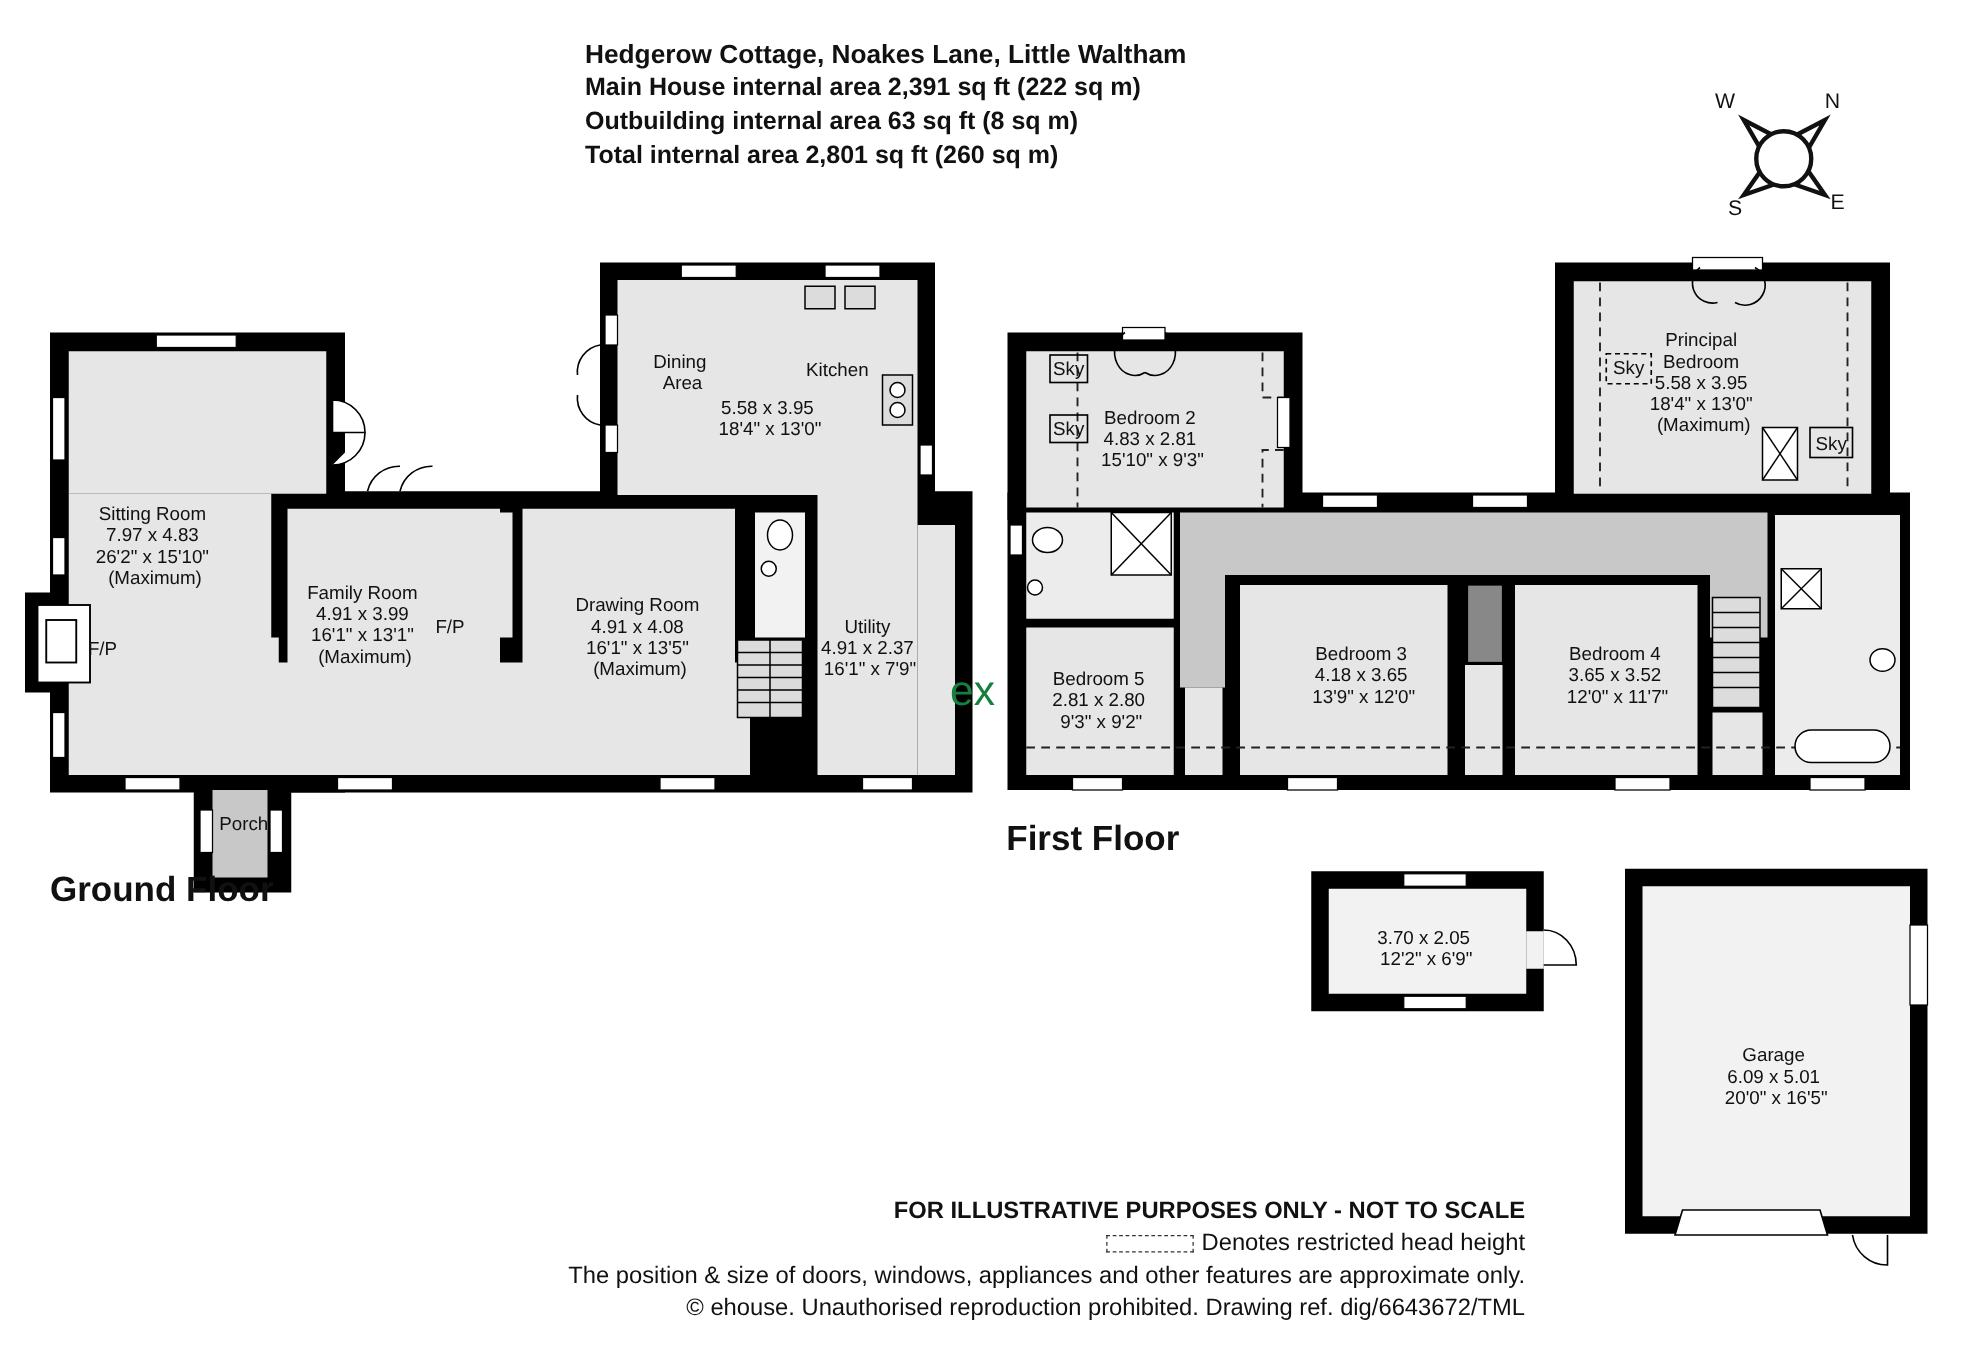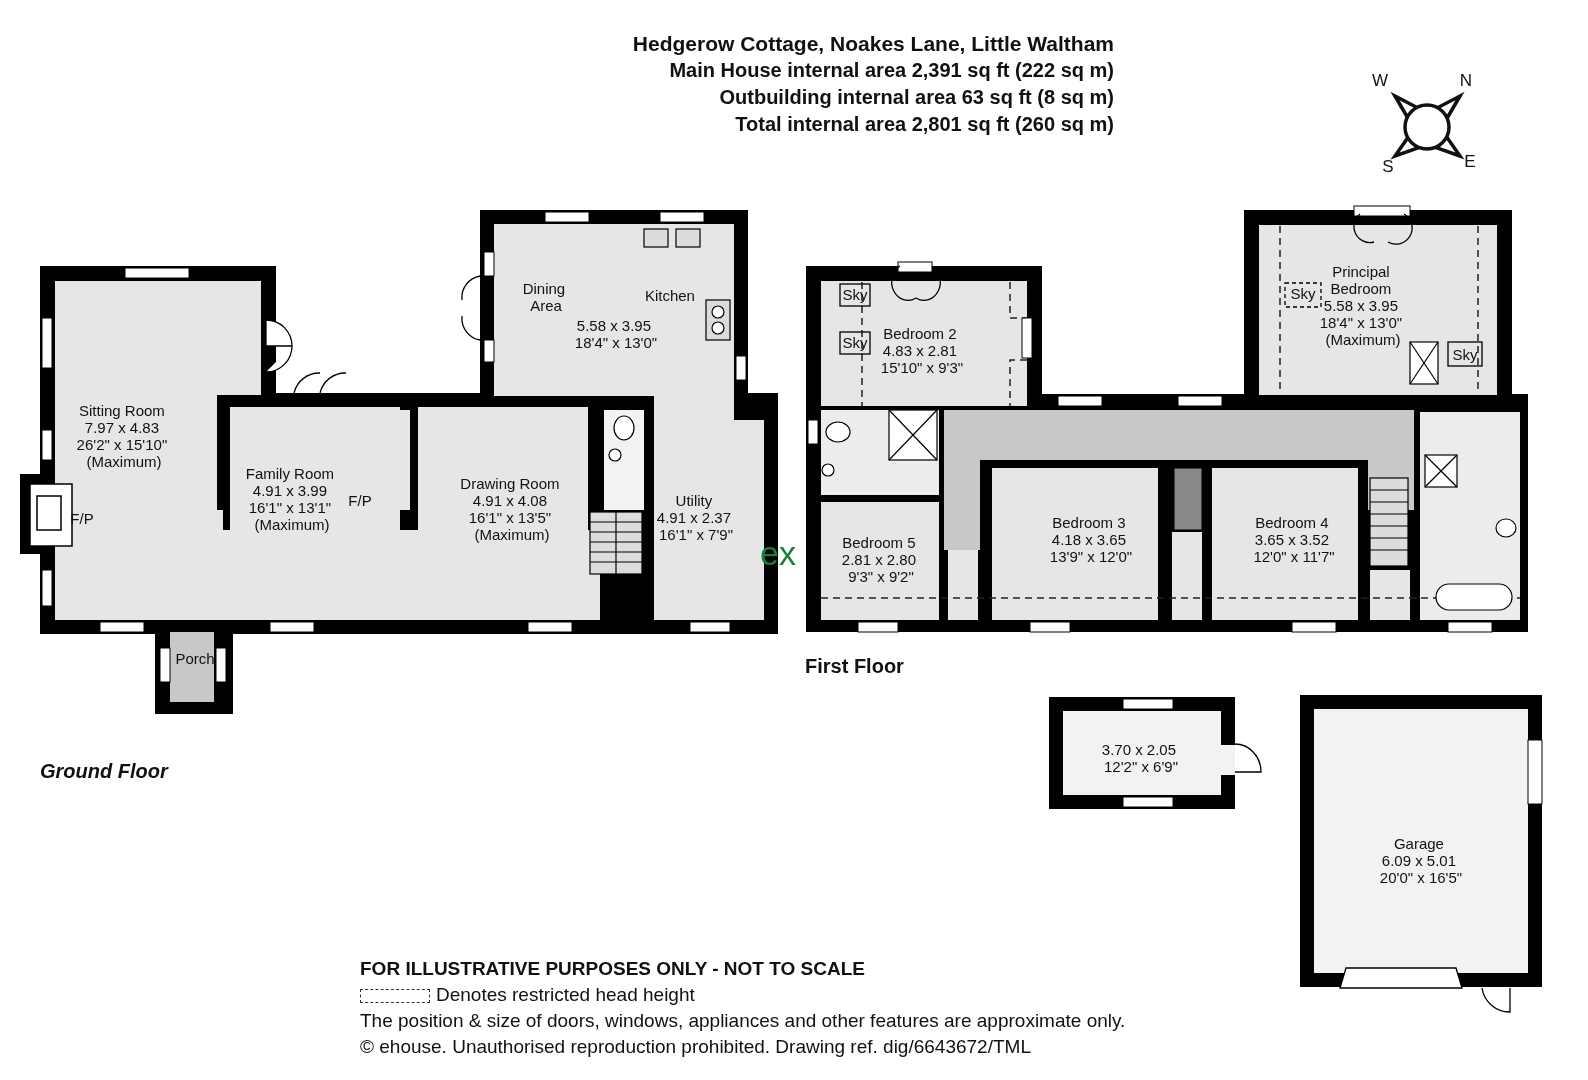--- a/index.html
+++ b/index.html
@@ -1,22 +1,22 @@
 <!DOCTYPE html>
 <html><head>
 <meta charset="utf-8">
 <style>
   html, body { margin:0; padding:0; background:#ffffff; }
   body { width:1588px; height:1080px; position:relative; overflow:hidden; font-family:"Liberation Sans", sans-serif; color:#111; }
-  .header { position:absolute; top:30px; left:514px; width:600px; text-align:right; font-weight:bold; font-size:20px; line-height:27px; }
+  .header { position:absolute; top:30px; left:468px; width:600px; text-align:left; font-weight:bold; font-size:20px; line-height:27px; }
   .header .t1 { font-size:21px; }
-  .footer { position:absolute; top:956px; left:360px; width:860px; text-align:left; font-size:19px; line-height:26px; }
+  .footer { position:absolute; top:956px; left:360px; width:860px; text-align:right; font-size:19px; line-height:26px; }
   .footer .f1 { font-weight:bold; }
   .legend-box { display:inline-block; width:68px; height:12px; border:1.5px dashed #333; vertical-align:middle; margin-right:6px; }
-  .floor-label { position:absolute; font-weight:bold; font-size:20px; }
+  .floor-label { position:absolute; font-weight:bold; font-size:28px; }
   svg { position:absolute; left:0; top:0; }
   .rlabel { font-family:"Liberation Sans", sans-serif; font-size:15px; fill:#111; text-anchor:middle; }
   .compass-l { font-family:"Liberation Sans", sans-serif; font-size:17px; fill:#111; text-anchor:middle; }
   .wm { position:absolute; left:760px; top:534px; font-size:34px; color:#15803d; }
 </style>
 </head>
 <body>
 
 <div class="header">
   <div class="t1">Hedgerow Cottage, Noakes Lane, Little Waltham</div>
@@ -281,21 +281,21 @@
     <path d="M1482,988 a28,28 0 0 0 28,24 L1510,988" fill="#fff" stroke="#000" stroke-width="1.3"></path>
   </g>
   <text class="rlabel">
     <tspan x="1421" y="849">Garage</tspan>
     <tspan x="1421" y="866">6.09 x 5.01</tspan>
     <tspan x="1421" y="883">20'0" x 16'5"</tspan>
   </text>
 </svg>
 
 <div class="wm">ex</div>
-<div class="floor-label" style="left:40px; top:760px;font-style:italic;">Ground Floor</div>
+<div class="floor-label" style="left:40px; top:696px;">Ground Floor</div>
 <div class="floor-label" style="left:805px; top:655px;">First Floor</div>
 
 <div class="footer">
   <div class="f1">FOR ILLUSTRATIVE PURPOSES ONLY - NOT TO SCALE</div>
   <div><span class="legend-box"></span><span>Denotes restricted head height</span></div>
   <div>The position &amp; size of doors, windows, appliances and other features are approximate only.</div>
   <div>© ehouse. Unauthorised reproduction prohibited. Drawing ref. dig/6643672/TML</div>
 </div>
 
 </body></html>

